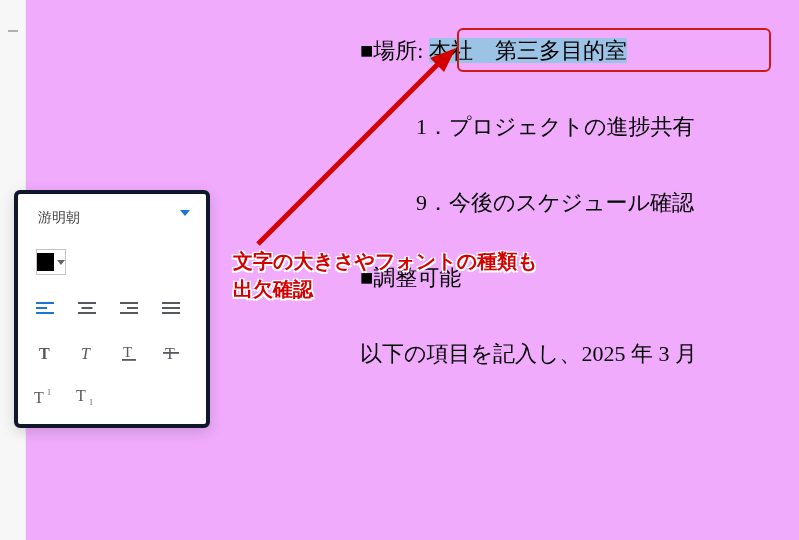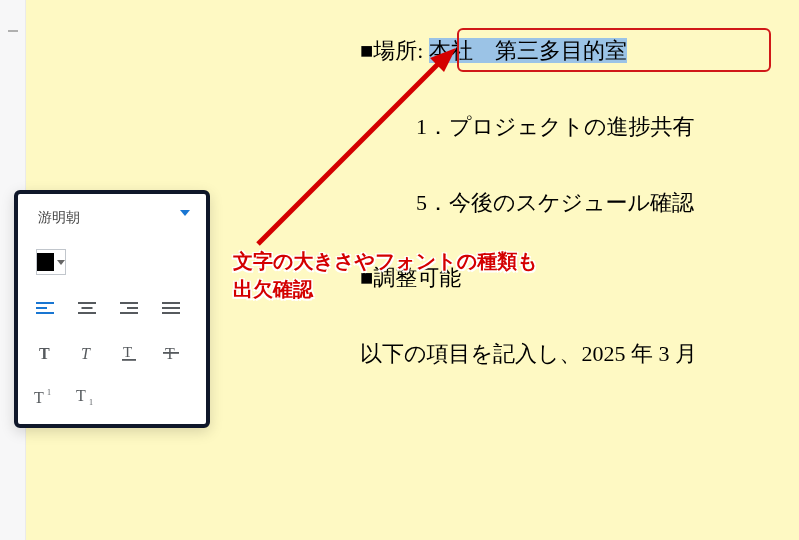--- a/index.html
+++ b/index.html
@@ -6,21 +6,21 @@
   html, body {
     margin: 0; padding: 0;
     width: 799px; height: 540px;
     overflow: hidden;
     font-family: "Yu Mincho", "Hiragino Mincho ProN", serif;
     background: #fff;
   }
   .stage {
     position: relative;
     width: 799px; height: 540px;
-    background: #fef9c3;
+    background: #f0abfc;
   }
   
   .left-gutter {
     position: absolute;
     left: 0; top: 0;
     width: 26px; height: 540px;
     background: #f7f7f8;
     border-right: 1px solid #eaeaea;
   }
   .ruler-dash {
@@ -164,21 +164,21 @@
 
   <div class="doc">
     <div class="row">
       <span class="bullet">■場所:</span>
       <span class="sel">本社　第三多目的室</span>
     </div>
     <div class="row indent">
       <span>1．プロジェクトの進捗共有</span>
     </div>
     <div class="row indent">
-      <span>5．今後のスケジュール確認</span>
+      <span>9．今後のスケジュール確認</span>
     </div>
     <div class="row">
       <span>■調整可能</span>
     </div>
     <div class="row" style="margin-bottom:0">
       <span>以下の項目を記入し、2025 年 3 月</span>
     </div>
   </div>
 
   <div class="highlight-box"></div>

